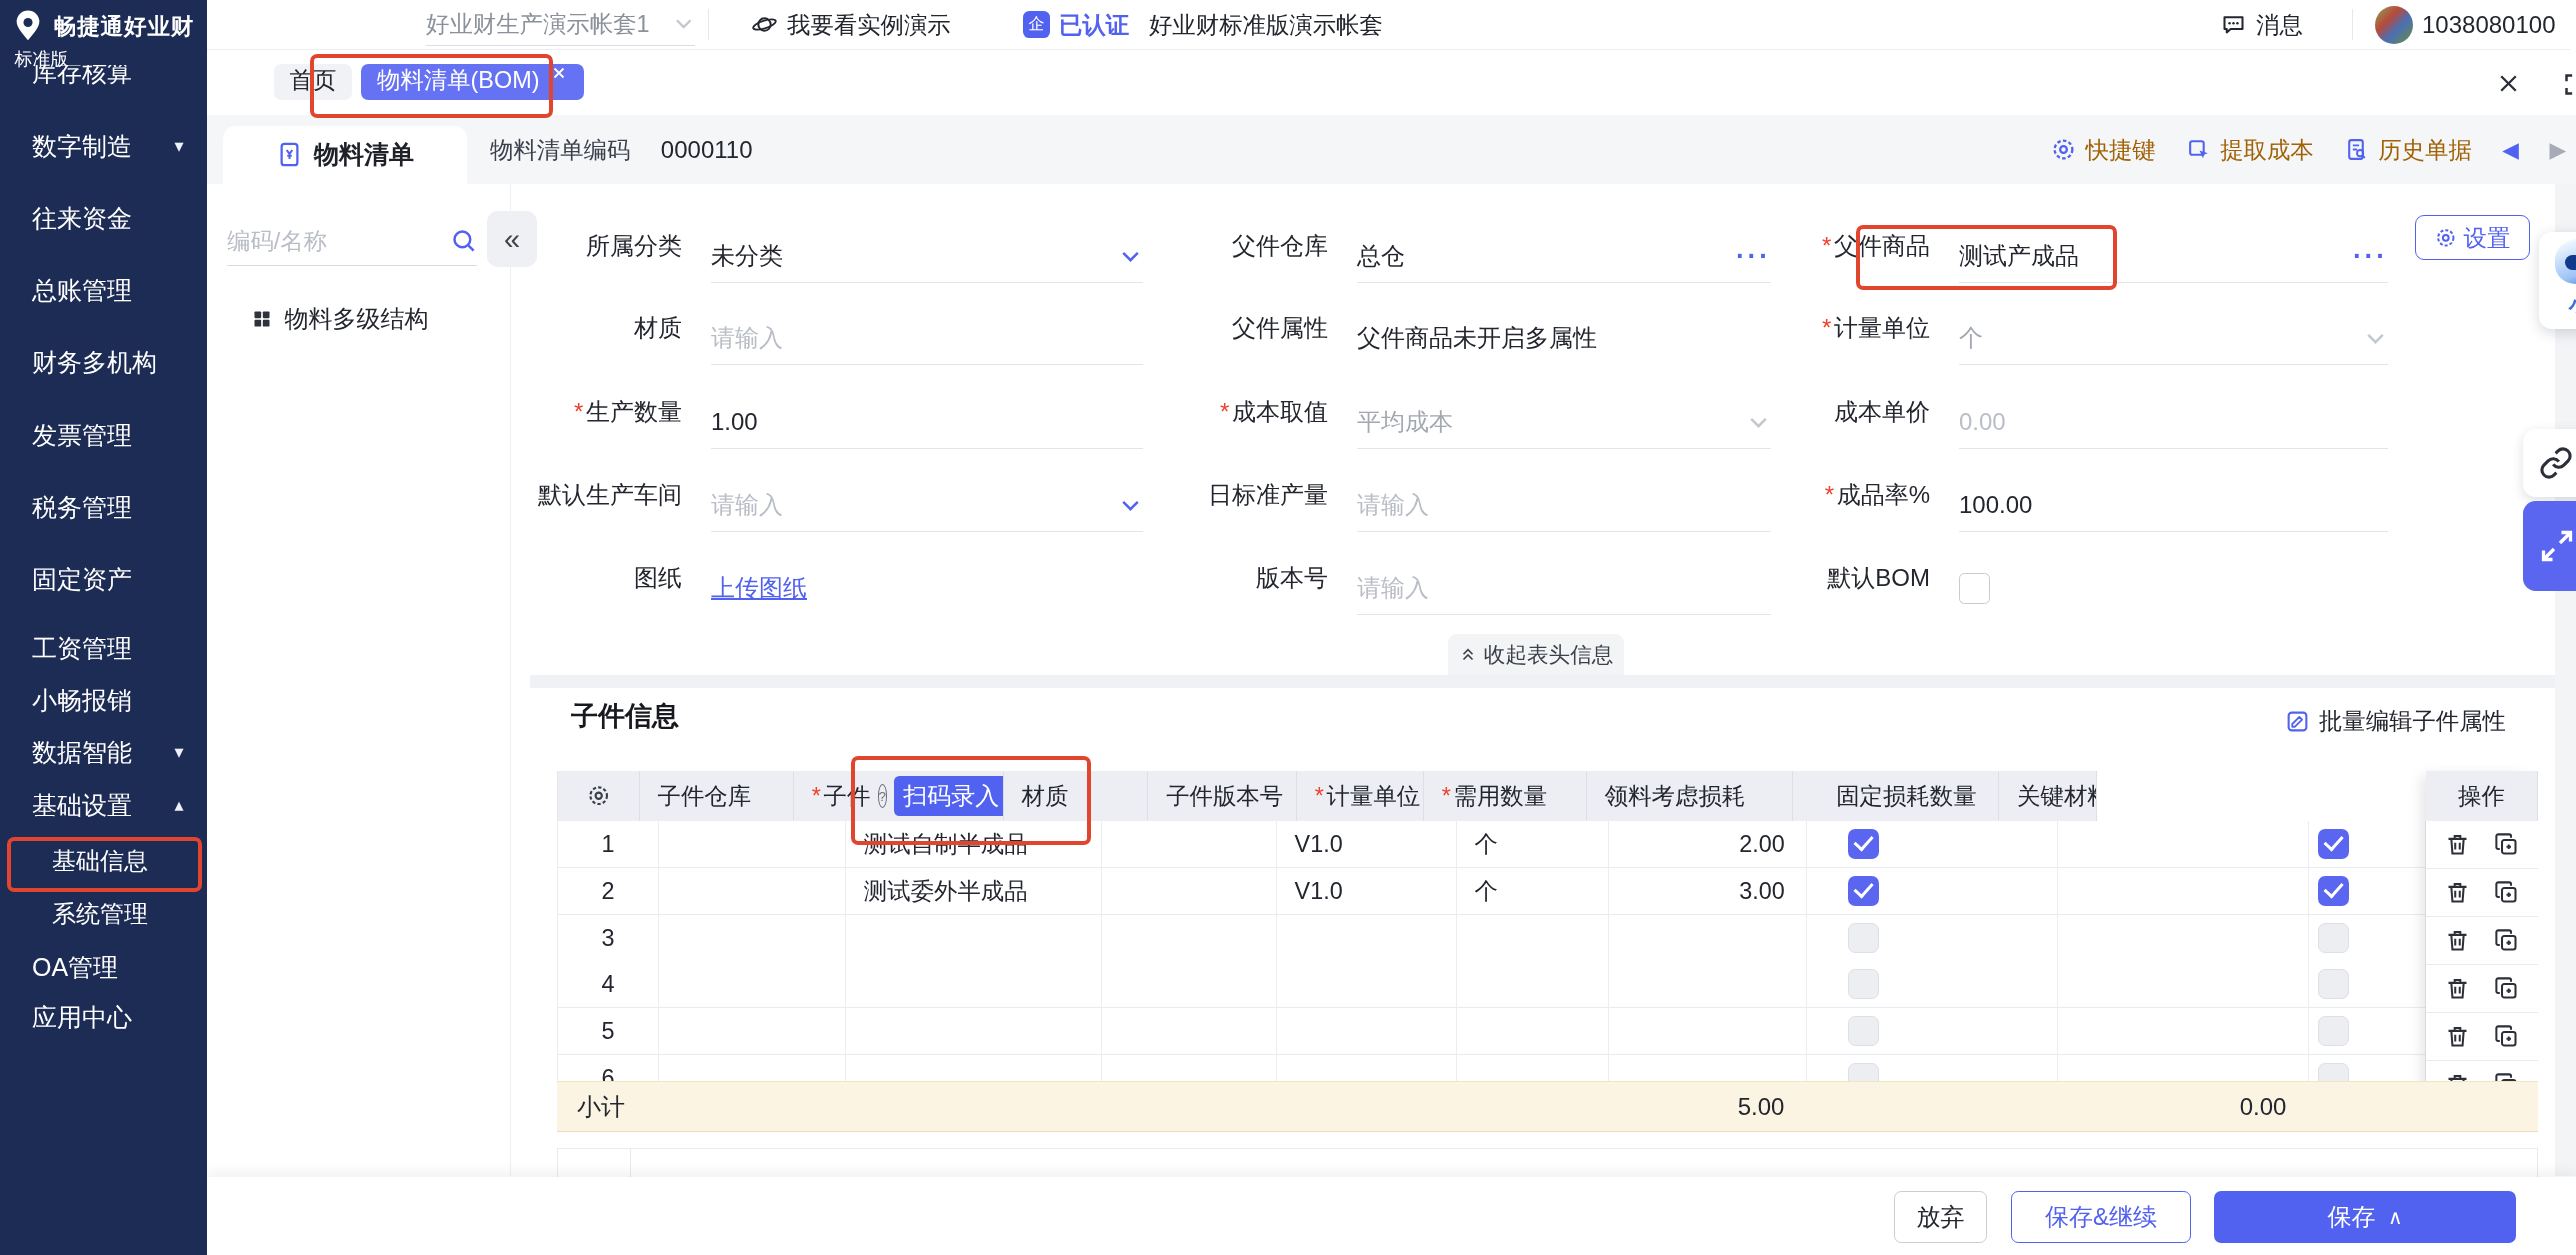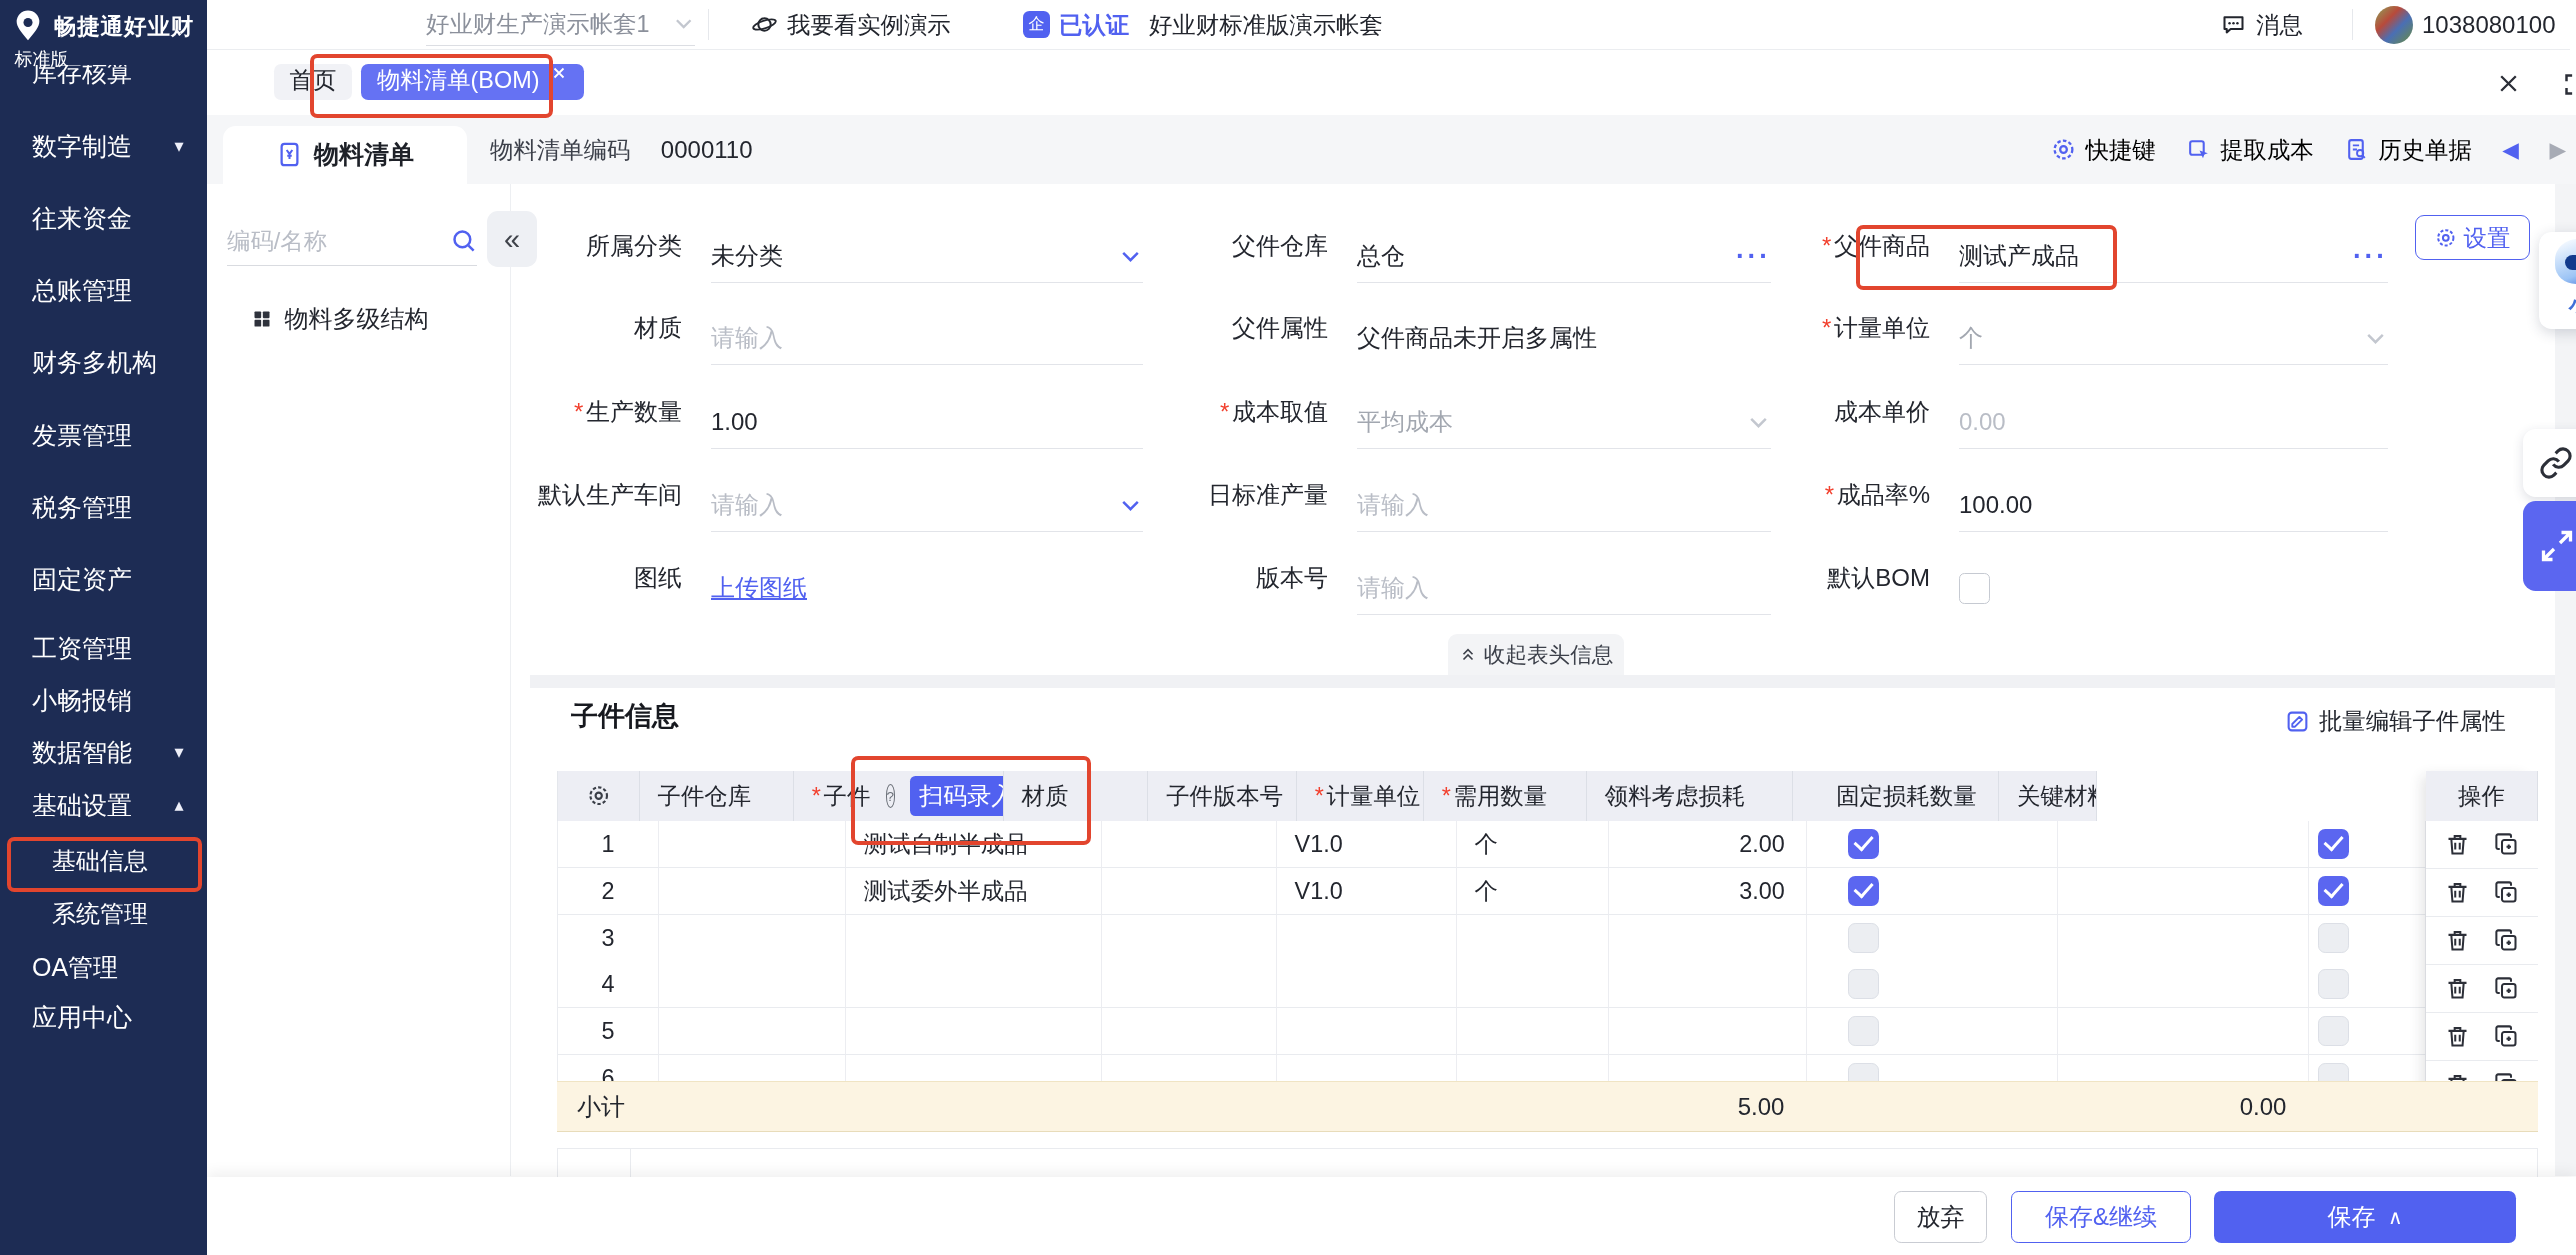--- a/index.html
+++ b/index.html
@@ -45,21 +45,21 @@
   .tab-bom{left:110px;background:var(--tab-accent);color:#fff;}
 
   
   .page-header{position:absolute;left:207px;top:115px;width:2369px;height:69px;background:#f5f6f8;padding-left:8px;}
   .doc-tab{position:absolute;left:16px;top:10.8px;width:244px;height:58px;background:#fff;border-radius:12.6px 12.6px 0 0;
            display:flex;align-items:center;justify-content:center;gap:10.8px;font-size:25px;font-weight:600;color:#1e2128;}
   .ph-code{position:absolute;left:283px;top:0;height:69px;display:flex;align-items:center;gap:30.5px;}
   .ph-code .lbl{font-size:23.4px;color:var(--txt2);}
   .ph-code .val{font-size:24px;color:var(--txt);}
   .ph-tools{position:absolute;right:18px;top:0;height:69px;display:flex;align-items:center;gap:30.5px;}
-  .ph-tool{display:flex;align-items:center;gap:9px;font-size:23.4px;color:#000000;cursor:pointer;}
+  .ph-tool{display:flex;align-items:center;gap:9px;font-size:23.4px;color:#a16207;cursor:pointer;}
   .tri{font-size:21.6px;}
 
   
   .content{position:absolute;left:207px;top:184px;width:2369px;height:992px;background:#fff;}
   .tree-panel{position:absolute;left:0;top:0;width:303px;height:992px;border-right:0.9px solid #edeff2;}
   .tree-search{position:absolute;left:20px;top:32px;width:250px;height:49px;display:flex;align-items:center;
                justify-content:space-between;border-bottom:1.8px solid #d9dbe0;cursor:text;}
   .tree-search .ph{font-size:23.4px;color:var(--ph);}
   .panel-collapse{position:absolute;left:280px;top:27px;width:50px;height:56px;background:#eef0f4;border-radius:10.8px;
                   display:flex;align-items:center;justify-content:center;font-size:29px;color:#3f434a;cursor:pointer;z-index:3;}
@@ -88,21 +88,21 @@
   .batch-edit{position:absolute;right:70px;top:521px;display:flex;align-items:center;gap:9px;font-size:23.4px;color:var(--txt);cursor:pointer;}
 
   
   .tbl{position:absolute;left:350px;top:587px;width:1540px;}
   .thead{display:flex;height:50px;background:var(--hdrbg);border-left:0.9px solid #e4e7ec;}
   .thead .cell{border-right:0.9px solid #dcdfe6;display:flex;align-items:center;font-size:23.4px;font-weight:500;color:var(--txt);
                padding-left:18px;box-sizing:border-box;overflow:hidden;white-space:nowrap;}
   .trow{position:absolute;display:flex;height:47px;background:#fff;border-left:0.9px solid #eaecf0;width:1868px;}
   .trow .cell{border-right:0.9px solid #ecedf1;border-bottom:0.9px solid #e9ebef;display:flex;align-items:center;
               font-size:23.4px;color:var(--txt);padding-left:18px;box-sizing:border-box;overflow:hidden;white-space:nowrap;}
-  .c1{width:101px;}.c2{width:187px;}.c3{width:256px;gap:8px;}.c4{width:175px;}.c5{width:180px;}
+  .c1{width:101px;}.c2{width:187px;}.c3{width:256px;}.c4{width:175px;}.c5{width:180px;}
   .c6{width:153px;}.c7{width:198px;}.c8{width:251px;}.c9{width:251px;}.c10{width:117px;}
   .cell.ctr{justify-content:center;padding-left:0;}
   .cell.rgt{justify-content:flex-end;padding-left:0;padding-right:21.6px;}
   .cell.pad-cb{padding-left:41px;}
   .scan-badge{background:var(--accent);color:#fff;font-size:24px;padding:3.6px 9px;border-radius:5.4px;margin-left:7.2px;}
   .help-circ{width:21.6px;height:21.6px;border:1.8px solid #6b7078;border-radius:50%;font-size:13.5px;color:#6b7078;
              display:inline-flex;align-items:center;justify-content:center;margin-left:7.2px;}
   .cb{width:30.5px;height:30.5px;border-radius:7.2px;background:#eceef2;border:0.9px solid #dcdfe6;box-sizing:border-box;
       position:relative;cursor:pointer;flex:none;}
   .cb.on{background:#5b66f0;border:none;}

